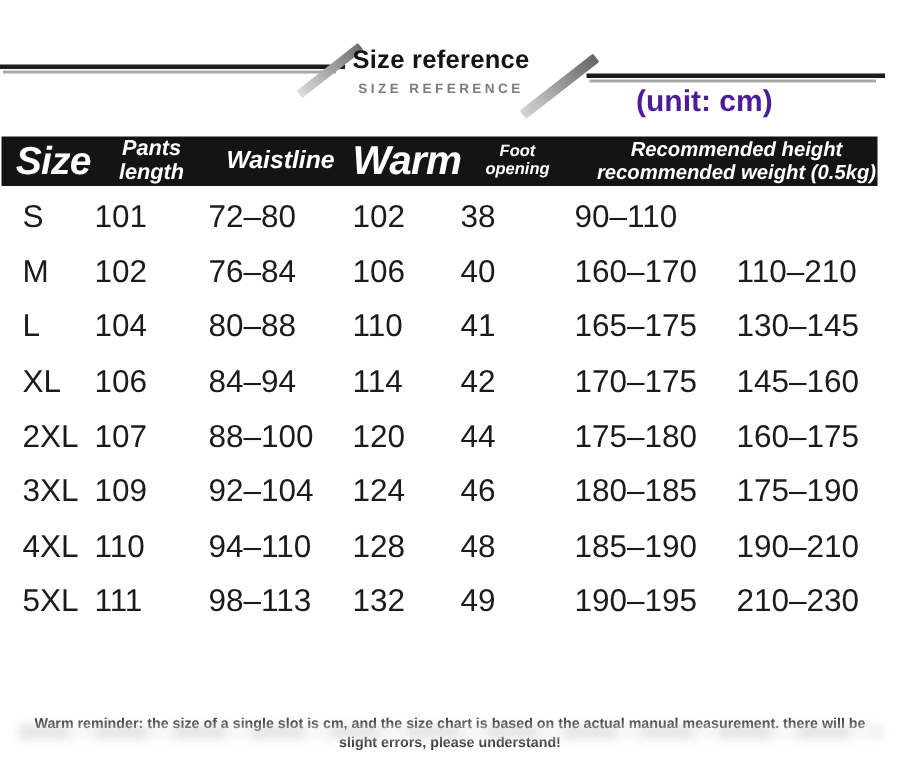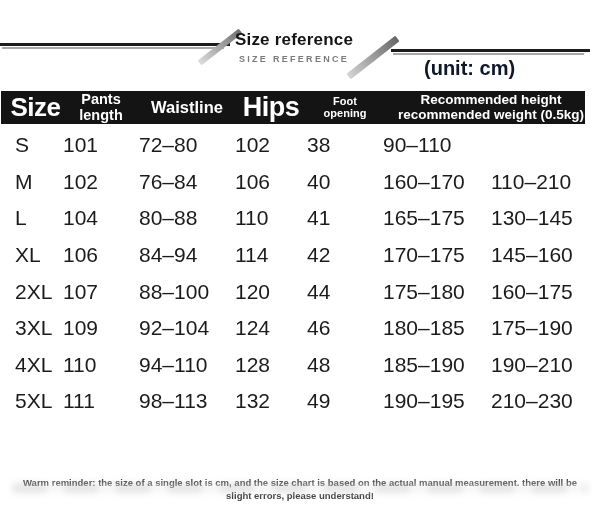--- a/index.html
+++ b/index.html
@@ -15,27 +15,27 @@
   .rule-right { left:391px; top:49px; width:199px; }
   .slash { position:absolute; border-radius:1px; }
   .slash-left  { left:194px; top:44px; width:52px; height:6px;
                  background:linear-gradient(90deg,#dcdcdc,#6e6e6e); transform:rotate(-38deg); }
   .slash-right { left:342px; top:54px; width:62px; height:7px;
                  background:linear-gradient(90deg,#d4d4d4,#666666); transform:rotate(-38deg); }
   .title    { position:absolute; left:224px; top:30px; width:140px; text-align:center;
               font-size:17px; font-weight:bold; color:#141414; letter-spacing:.2px; }
   .subtitle { position:absolute; left:204px; top:54px; width:180px; text-align:center;
               font-size:9px; font-weight:600; letter-spacing:2.3px; color:#7b7b7b; }
-  .unit     { position:absolute; left:424px; top:57px; font-size:20px; font-weight:bold; color:#0f172a; }
+  .unit     { position:absolute; left:424px; top:57px; font-size:20px; font-weight:bold; color:#4c1d95; }
 
   
   .grid7 { display:grid; grid-template-columns:62px 76px 96px 72px 76px 108px 95px; align-items:center; }
   .thead {
     position:absolute; left:1px; top:91px; width:584px; height:33px;
-    background:#141414; color:#ffffff;
+    background:#141414; color:#ffffff;font-style:italic;
   }
   .thead .hcell { text-align:center; font-weight:bold; line-height:1.08; }
   .h-size { text-align:left; padding-left:7px; font-size:26px; letter-spacing:-.5px; }
   .h-pants { font-size:14.5px; }
   .h-waist { font-size:16.5px; }
   .h-hips  { font-size:27px; letter-spacing:-.5px; }
   .h-foot  { font-size:11px; }
   .h-reco  { grid-column:6 / 8; text-align:left; padding-left:13px; font-size:13.5px; line-height:1.15; }
 
   .tbody { position:absolute; left:1px; top:127px; width:585px; }
@@ -60,21 +60,21 @@
   <div class="title">Size reference</div>
   <div class="subtitle">SIZE REFERENCE</div>
   <div class="slash slash-right"></div>
   <div class="rule rule-right"></div>
   <div class="unit">(unit: cm)</div>
 
   <div class="thead grid7" style="background: rgb(20, 20, 20);">
     <div class="hcell h-size">Size</div>
     <div class="hcell h-pants">Pants length</div>
     <div class="hcell h-waist">Waistline</div>
-    <div class="hcell h-hips">Hips</div>
+    <div class="hcell h-hips">Warm</div>
     <div class="hcell h-foot">
       <div>Foot</div>
       <div>opening</div>
     </div>
     <div class="hcell h-reco">
       <div>Recommended height</div>
       <div>recommended weight (0.5kg)</div>
     </div>
   </div>
 

